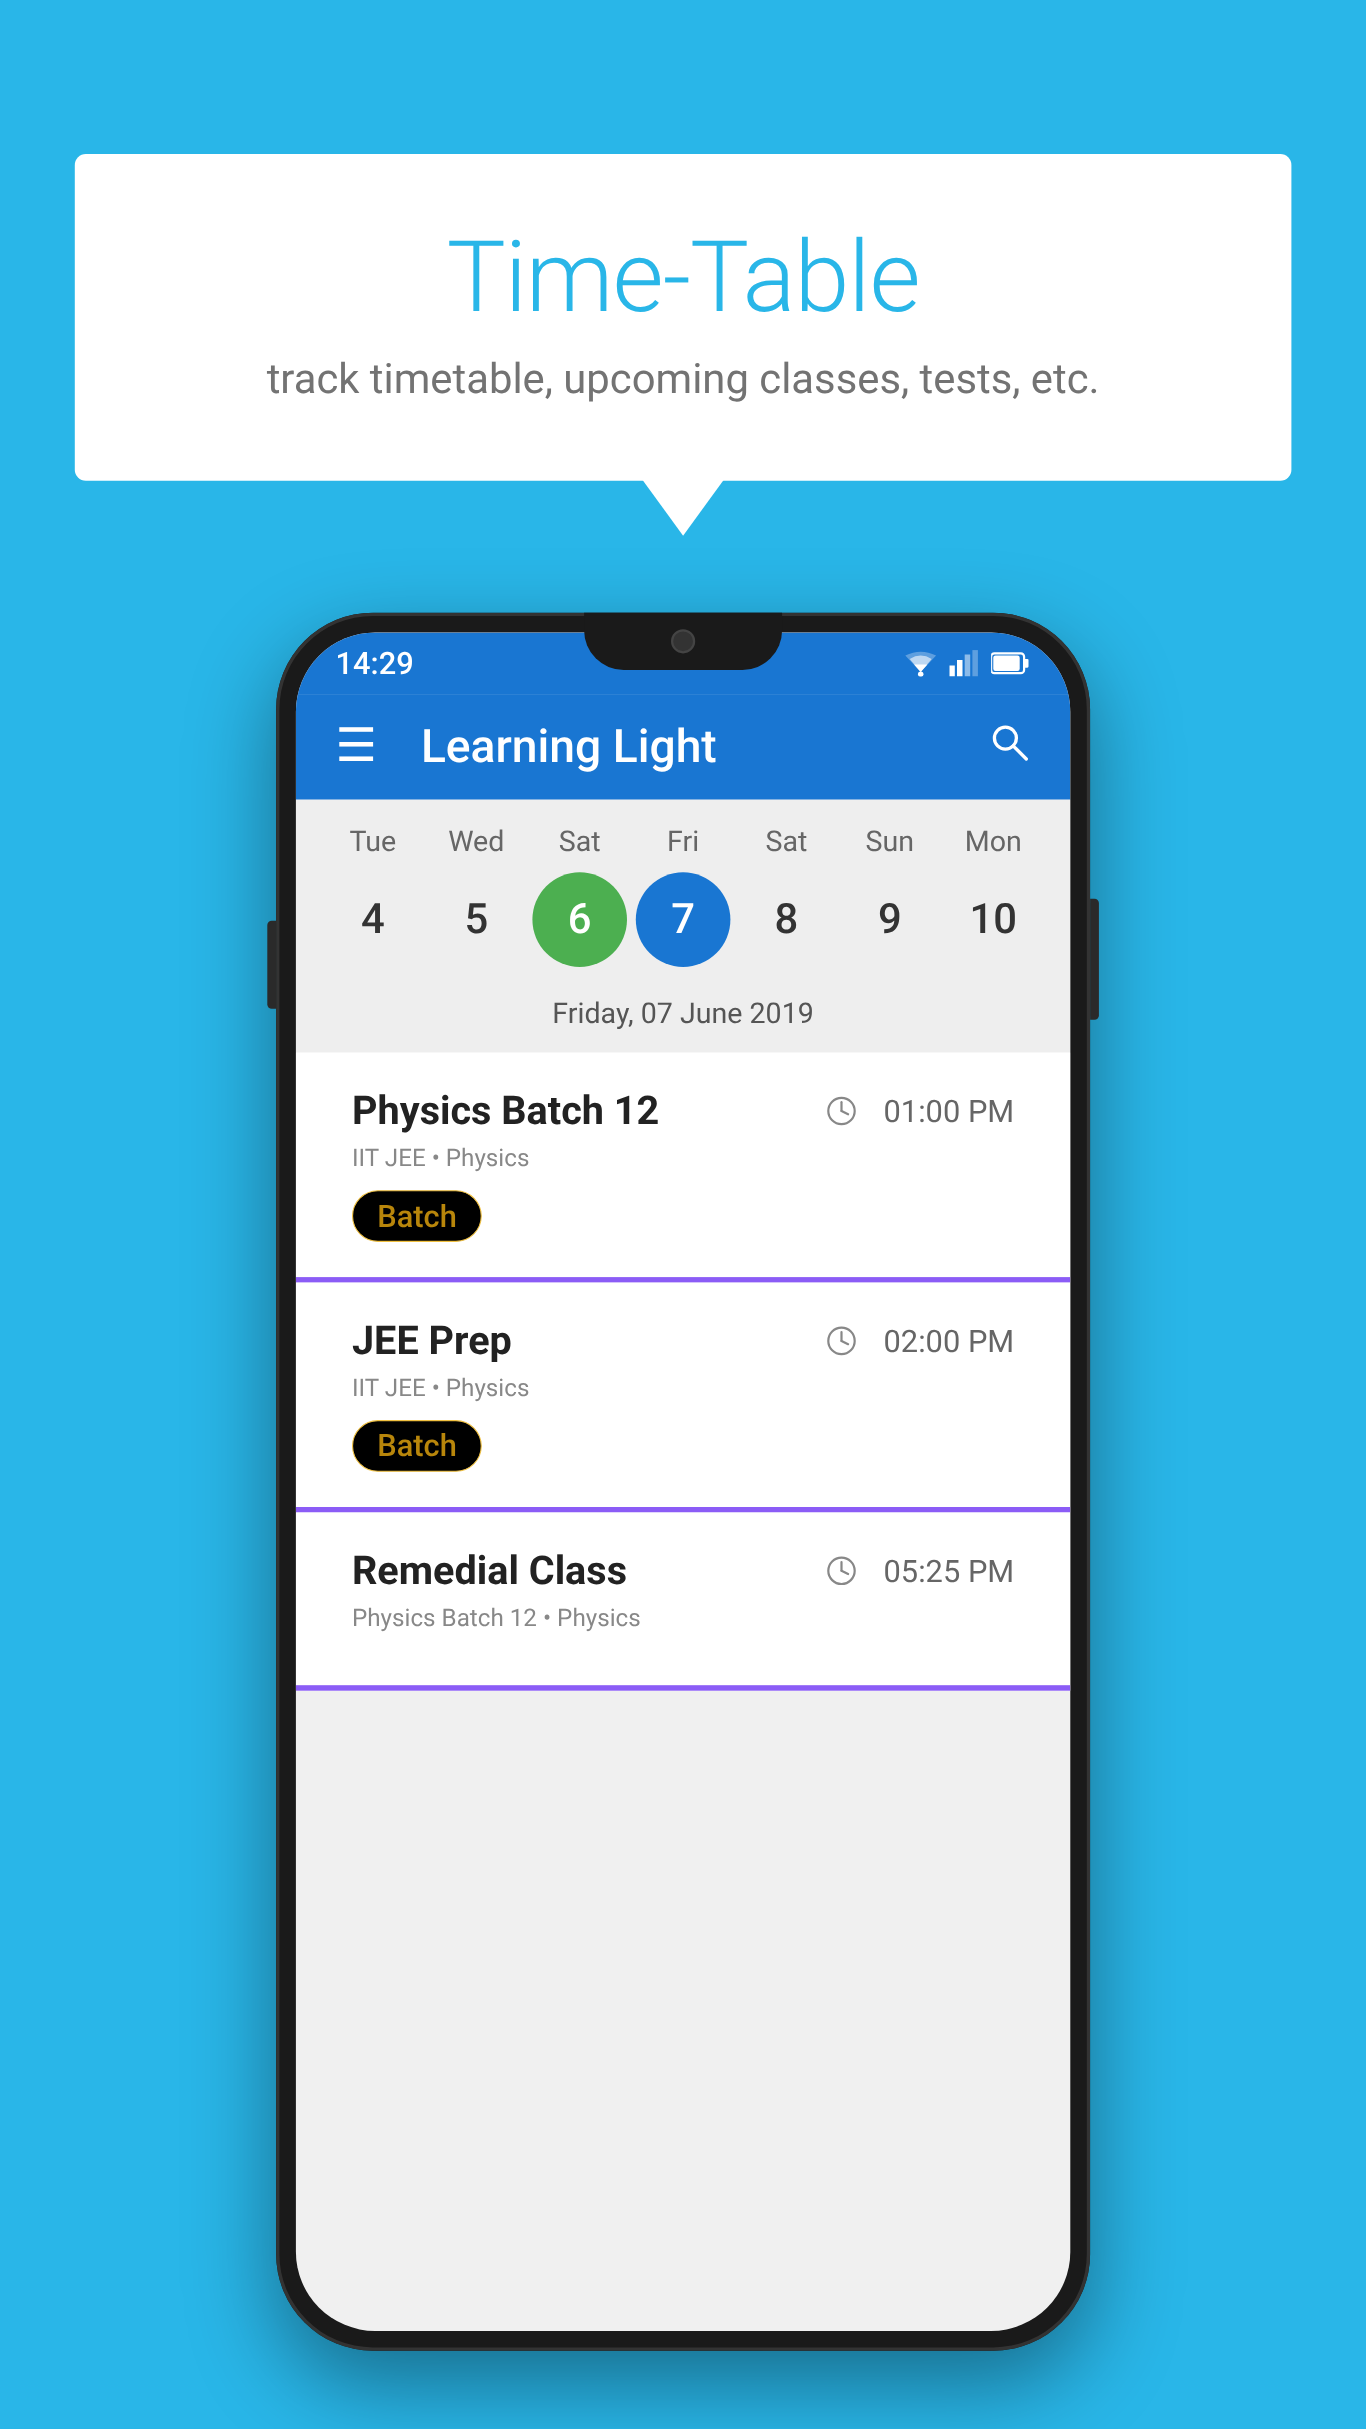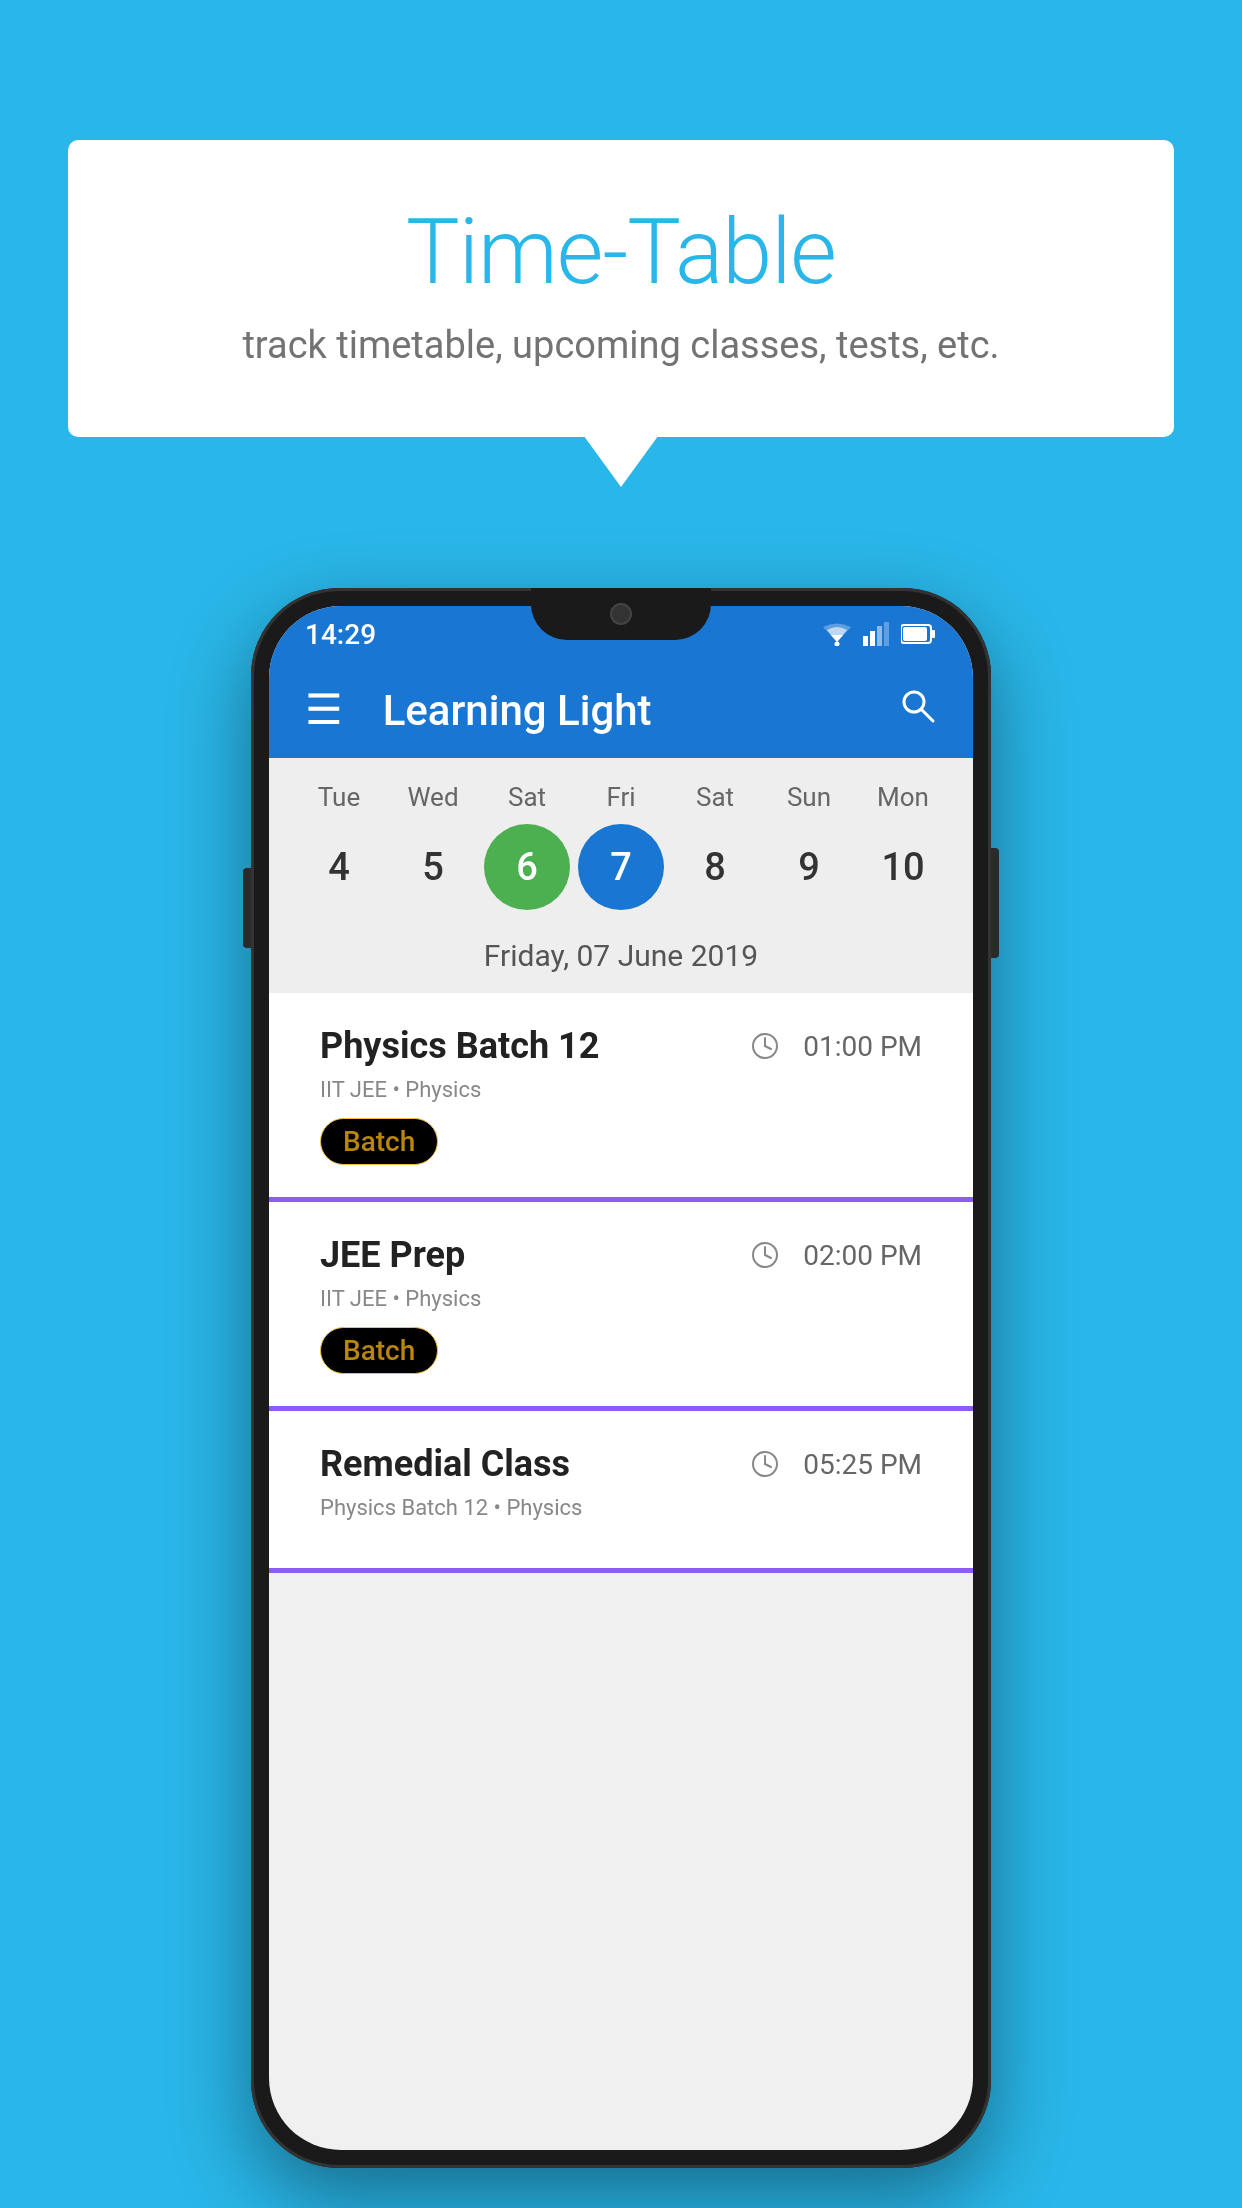--- a/index.html
+++ b/index.html
@@ -53,21 +53,21 @@
 
     .speech-bubble-subtitle {
       font-size: 38px;
       color: #737373;
       font-weight: 400;
     }
 
     
     .phone-frame {
       position: absolute;
-      top: 588px;
+      top: 557px;
       left: 50%;
       transform: translateX(-50%);
       width: 740px;
       height: 1580px;
     }
 
     .phone-outer {
       width: 100%;
       height: 100%;
       background: #1a1a1a;
@@ -247,21 +247,21 @@
     .date-cell.selected {
       background: #1976D2;
     }
 
     .date-cell.selected .date-number {
       color: white;
     }
 
     .selected-date-label {
       text-align: center;
-      font-size: 30px;
+      font-size: 26px;
       color: #555;
       padding: 10px 0 20px;
     }
 
     
     .schedule-list {
       background: white;
     }
 
     .schedule-item {

